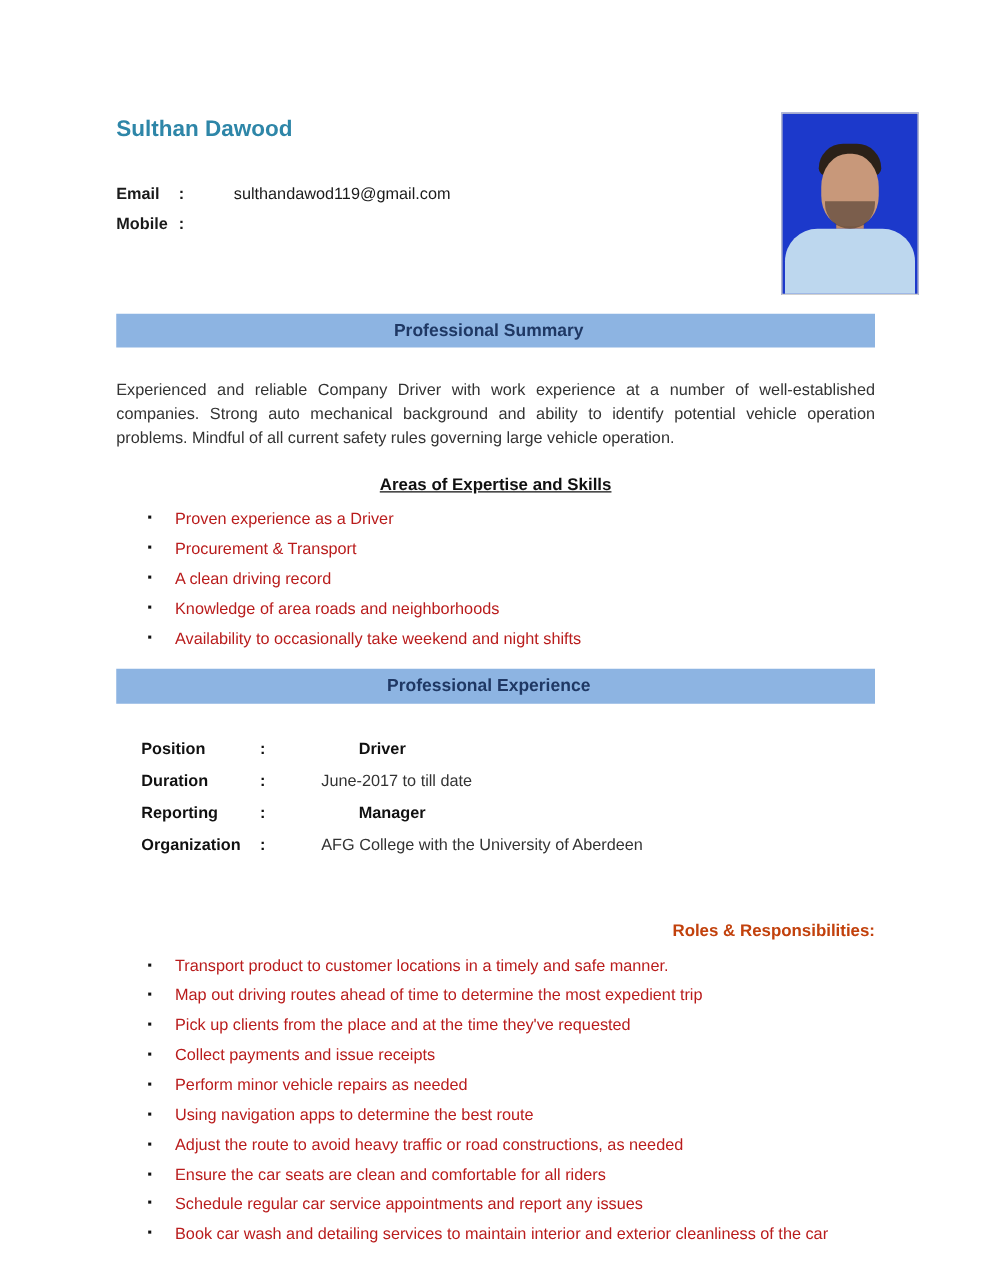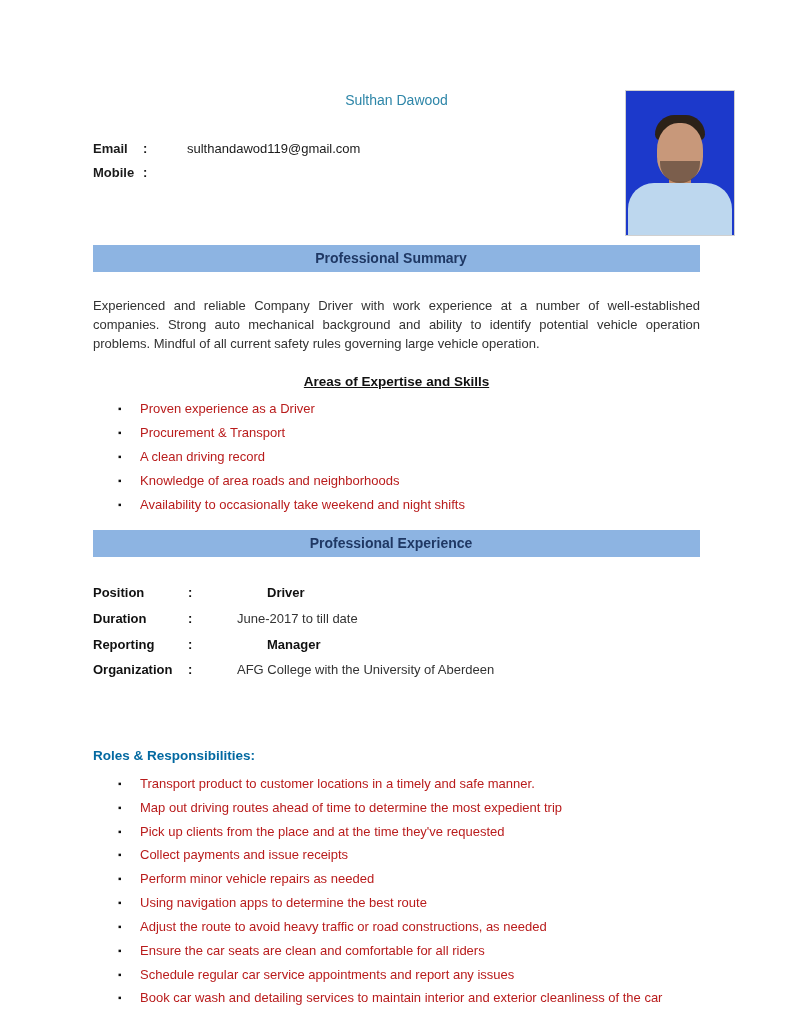--- a/index.html
+++ b/index.html
@@ -14,24 +14,23 @@
     width: 791px; height: 1024px;
     background: #ffffff;
     padding: 90px 91px 0 93px;
     font-size: 13px;
     line-height: 1.45;
   }
 
   
   .name {
     color: var(--name-color, #2E86A8);
-    font-size: 14px;
-    font-weight: normal;
+    font-size: 18px;
+    font-weight: bold;
     margin-bottom: 30px;
-    text-align: center;
   }
   .contact-row {
     display: grid;
     grid-template-columns: 50px 44px auto;
     margin-bottom: 5px;
     font-size: 13px;
   }
   .contact-label { font-weight: bold; }
   .contact-colon { font-weight: bold; }
 
@@ -133,31 +132,33 @@
   }
   .bullet::before { content: "▪"; }
 
   
   .exp-details { margin-top: 27px; }
   .exp-row {
     display: grid;
     grid-template-columns: 95px 49px auto;
     margin-bottom: 7px;
     color: #333333;
+    margin-left: 20px;
   }
   .exp-label { font-weight: bold; color: #111111; }
   .exp-colon { font-weight: bold; color: #111111; }
   .exp-value.bold { font-weight: bold; color: #111111; padding-left: 30px; }
 
   
   .roles-title {
-    margin-top: 66px;
+    margin-top: 49px;
     font-weight: bold;
     font-size: 13.5px;
-    color: #0369a1;
+    color: #c2410c;
+    text-align: right;
   }
   .roles-list { margin-top: 12px; }
 </style>
 </head>
 <body>
 
 <div class="page">
 
   <div class="photo">
     <div class="hair"></div>

